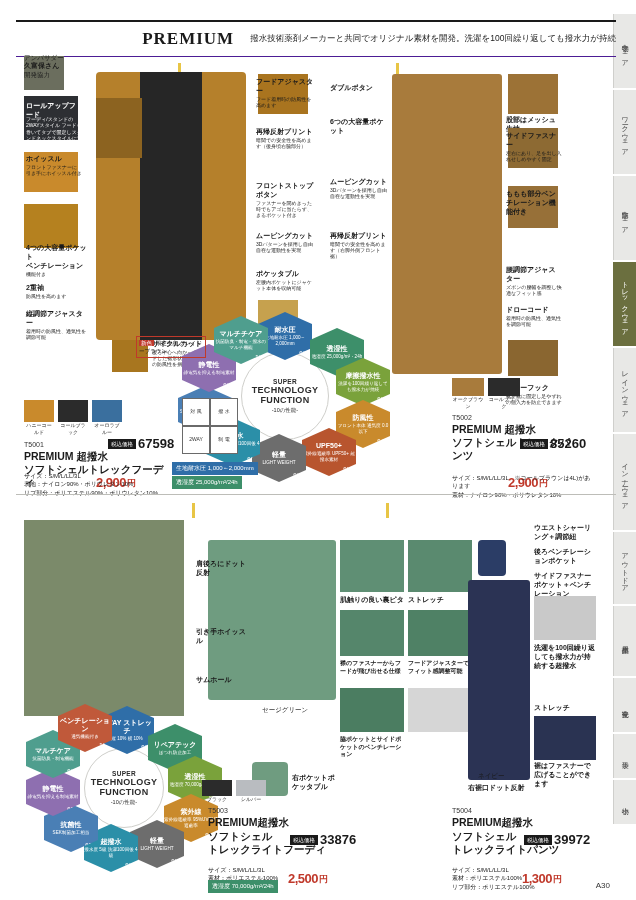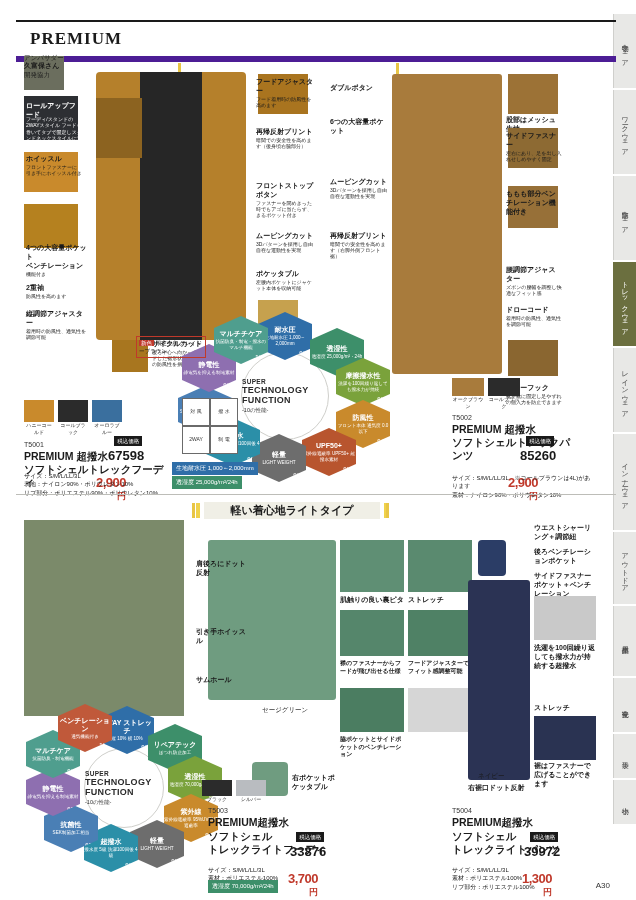--- a/index.html
+++ b/index.html
@@ -21,22 +21,22 @@
     font-size:7px;line-height:1.05;
     writing-mode:vertical-rl;text-orientation:upright;
     display:flex;align-items:center;justify-content:center;
     color:#4a4a4a;letter-spacing:0px;
   }
   .tab.active{background:#6b6f3f;color:#fff;border-left:1px solid #6b6f3f;}
 
   
   .header{
     position:absolute;left:16px;top:20px;width:600px;height:34px;
-    border-top:2px solid #1a1a1a;border-bottom:6px solid #4c1d95;
-    display:flex;align-items:center;
+    border-top:2px solid #1a1a1a;border-bottom:1px solid #4c1d95;
+    display:flex;align-items:center;justify-content:flex-end;
   }
   .header .brand{
     font-size:17px;font-weight:bold;letter-spacing:1px;padding-left:14px;
     font-family:"Liberation Serif", serif;
   }
   .header .title{font-size:16px;font-weight:bold;margin-left:8px;}
   .header .lede{font-size:8.5px;margin-left:16px;color:#222;line-height:1.3;}
 
   
   .banner{
@@ -53,37 +53,37 @@
 
   
   .ph{position:absolute;background:#cfcfcb;overflow:hidden;}
   .cap{position:absolute;font-size:6.5px;line-height:1.25;color:#1a1a1a;}
   .capb{font-weight:bold;font-size:7px;}
 
   
   .prod{position:absolute;font-size:7px;line-height:1.35;}
   .sku{font-size:7px;color:#333;}
   .pname{font-size:10.5px;font-weight:bold;line-height:1.25;margin-top:1px;}
-  .pricebox{position:absolute;display:flex;align-items:flex-end;flex-direction:column;}
+  .pricebox{position:absolute;display:flex;align-items:flex-end;}
   .taxlab{
     background:#1a1a1a;color:#fff;font-size:5.5px;line-height:1.1;
     padding:2px 2px;text-align:center;margin-right:2px;margin-bottom:2px;
     writing-mode:horizontal-tb;width:24px;
   }
   .price{font-size:13px;font-weight:bold;letter-spacing:-0.5px;font-family:Liberation Sans, sans-serif;margin-top:23px;}
   .yen{font-size:9px;font-weight:bold;margin-left:1px;}
   .spec{font-size:6px;line-height:1.4;color:#222;}
 
   
   .wheel{position:absolute;}
   .wheel .center{
     position:absolute;left:50%;top:50%;transform:translate(-50%,-50%);
     width:86px;height:86px;border-radius:50%;
     background:#fff;border:1px solid #cfcfcb;
-    display:flex;flex-direction:column;align-items:flex-start;justify-content:center;
+    display:flex;flex-direction:column;align-items:center;justify-content:center;
     text-align:center;
   }
   .wheel .center .t1{font-size:6.5px;font-weight:bold;color:#2b2b2b;letter-spacing:.3px;}
   .wheel .center .t2{font-size:9px;font-weight:bold;color:#2b2b2b;letter-spacing:.3px;}
   .wheel .center .t3{font-size:5.5px;color:#2b2b2b;margin-top:2px;}
   .hex{
     position:absolute;width:54px;height:48px;
     clip-path:polygon(50% 0%,100% 25%,100% 75%,50% 100%,0% 75%,0% 25%);
     display:flex;flex-direction:column;align-items:center;justify-content:center;
     color:#fff;text-align:center;font-size:7px;font-weight:bold;line-height:1.15;
@@ -137,20 +137,21 @@
     <div class="tab" style="top:734px;height:44px;">
         <span>手袋</span>
       </div>
     <div class="tab" style="top:780px;height:44px;">
         <span>小物</span>
       </div>
   </div>
 
   <div class="header">
     <div class="brand">PREMIUM</div>
+    <div class="lede">撥水技術薬剤メーカーと共同でオリジナル素材を開発。洗濯を100回繰り返しても撥水力が持続</div>
   </div>
 
   <div class="bar-left" style="left:178px;top:63px;"></div>
   <div class="bar-right" style="left:396px;top:63px;"></div>
 
   <div class="ph" style="left:24px;top:56px;width:40px;height:34px;background:#6b6e5e;"></div>
   <div class="cap" style="left:24px;top:54px;width:56px;">
     <div>アンバサダー</div>
     <div class="capb">久富保さん</div>
     <div>開発協力</div>
@@ -394,23 +395,20 @@
     <div class="price" style="color:#c0392b;">2,900</div>
     <div class="yen" style="color:#c0392b;">円</div>
   </div>
   <div class="spec" style="position:absolute;left:452px;top:474px;width:144px;">
     <div>サイズ：S/M/L/LL/3L　※コールブラウンは4L)があります</div>
     <div>素材：ナイロン90%・ポリウレタン10%</div>
   </div>
 
   <div class="divider" style="left:16px;top:494px;width:600px;"></div>
 
-  <div class="banner" style="left:204px;top:502px;width:176px;">
-    <span>軽い着心地ライトタイプ</span>
-  </div>
   <div class="bar-left" style="left:192px;top:503px;"></div>
   <div class="bar-right" style="left:386px;top:503px;"></div>
 
   <div class="ph" style="left:24px;top:520px;width:160px;height:196px;background:#7b8a6a;"></div>
 
   <div class="ph" style="left:208px;top:540px;width:128px;height:160px;background:#6f9c80;border-radius:3px;"></div>
 
   <div class="cap" style="left:196px;top:560px;width:54px;">
     <div class="capb">肩後ろにドット反射</div>
   </div>
@@ -558,21 +556,21 @@
     <div class="sku">T5003</div>
     <div class="pname" style="white-space:pre-line;">PREMIUM超撥水
 ソフトシェル
 トレックライトフーディ</div>
   </div>
   <div class="pricebox" style="left:290px;top:832px;">
     <div class="taxlab">税込価格</div>
     <div style="font-size:13px;font-weight:bold;">33876</div>
   </div>
   <div class="pricebox" style="left:288px;top:848px;">
-    <div class="price" style="color:#c0392b;">3,700</div>
+    <div class="price" style="color:#c0392b;">2,500</div>
     <div class="yen" style="color:#c0392b;">円</div>
   </div>
   <div class="spec" style="position:absolute;left:208px;top:866px;width:140px;">
     <div>サイズ：S/M/L/LL/3L</div>
     <div>素材：ポリエステル100%</div>
   </div>
   <div style="position:absolute;left:208px;top:880px;background:#3d8f6a;color:#fff;font-size:6px;padding:2px 4px;">
     <span>透湿度 70,000g/m²/24h</span>
   </div>
 

